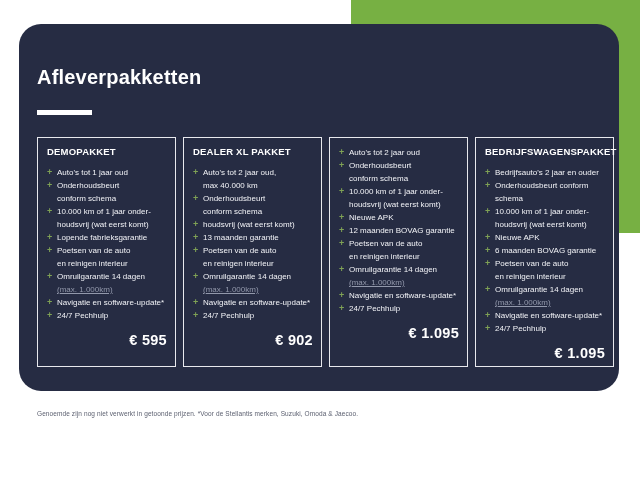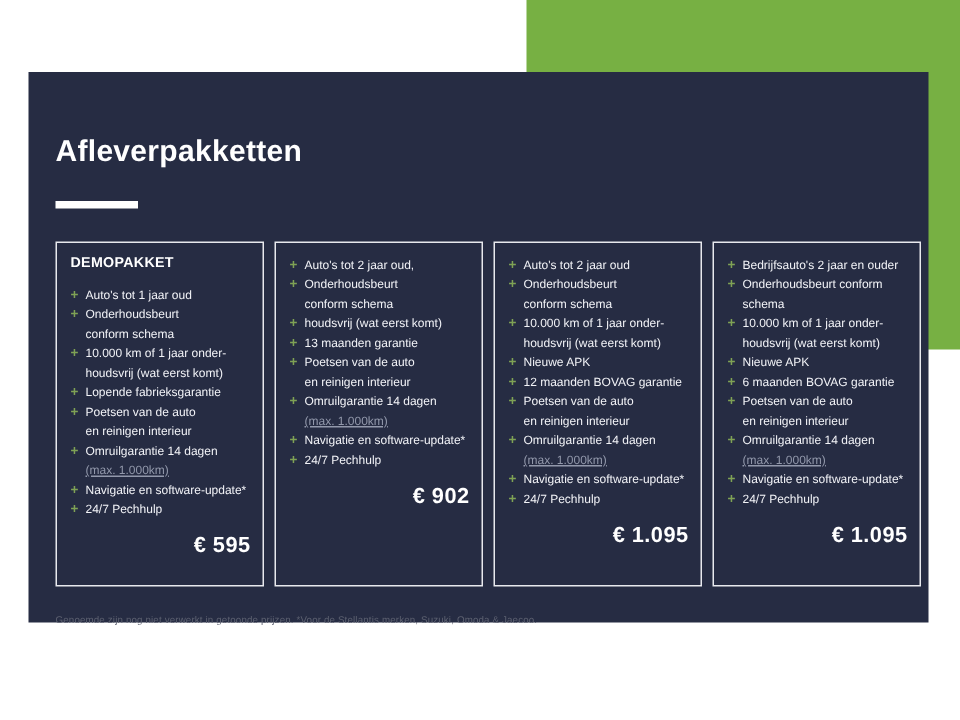--- a/index.html
+++ b/index.html
@@ -21,25 +21,26 @@
     position: absolute;
     left: 351px;
     top: 0;
     width: 289px;
     height: 233px;
     background: var(--green, #77B043);
   }
   .panel {
     position: absolute;
     left: 19px;
-    top: 48px;
+    top: 24px;
     width: 600px;
     height: 367px;
     background: var(--navy, #262C43);
     box-sizing: border-box;
+    border-radius: 22px;
   }
   .panel-title {
     position: absolute;
     left: 18px;
     top: 72px;
     margin: 0;
     color: #ffffff;
     font-size: 20px;
     font-weight: 600;
     letter-spacing: 0.2px;
@@ -163,24 +164,26 @@
               <div class="feature-line">Navigatie en software-update*</div>
             </div>
             <div class="feature">
               <span class="plus">+</span>
               <div class="feature-line">24/7 Pechhulp</div>
             </div>
           </div>
           <div class="price">€ 595</div>
         </div>
         <div class="card">
+          <div class="card-title">DEALER XL PAKKET</div>
           <div>
             <div class="feature">
               <span class="plus">+</span>
               <div class="feature-line">Auto's tot 2 jaar oud,</div>
+              <div class="feature-line">max 40.000 km</div>
             </div>
             <div class="feature">
               <span class="plus">+</span>
               <div class="feature-line">Onderhoudsbeurt</div>
               <div class="feature-line">conform schema</div>
             </div>
             <div class="feature">
               <span class="plus">+</span>
               <div class="feature-line">houdsvrij (wat eerst komt)</div>
             </div>
@@ -248,20 +251,21 @@
               <div class="feature-line">Navigatie en software-update*</div>
             </div>
             <div class="feature">
               <span class="plus">+</span>
               <div class="feature-line">24/7 Pechhulp</div>
             </div>
           </div>
           <div class="price">€ 1.095</div>
         </div>
         <div class="card">
+          <div class="card-title">BEDRIJFSWAGENSPAKKET</div>
           <div>
             <div class="feature">
               <span class="plus">+</span>
               <div class="feature-line">Bedrijfsauto's 2 jaar en ouder</div>
             </div>
             <div class="feature">
               <span class="plus">+</span>
               <div class="feature-line">Onderhoudsbeurt conform</div>
               <div class="feature-line">schema</div>
             </div>

